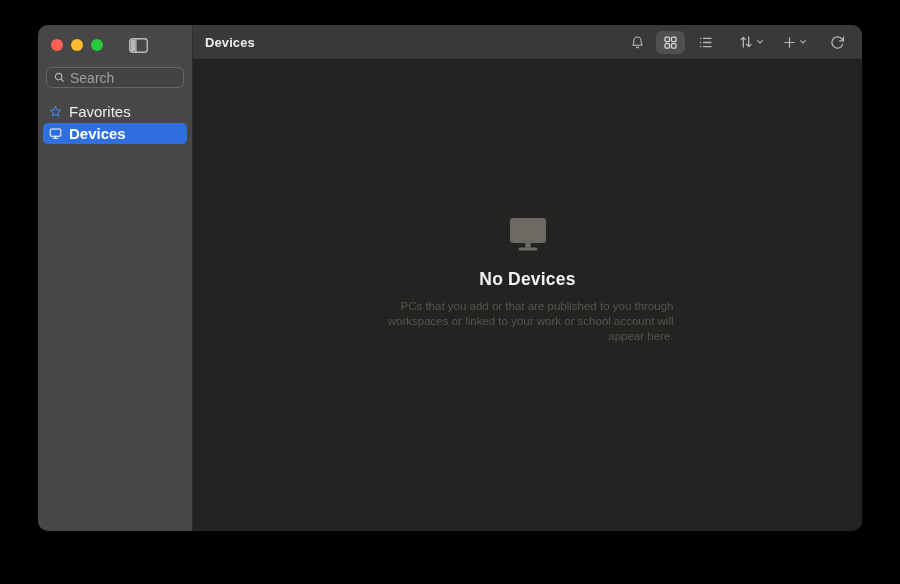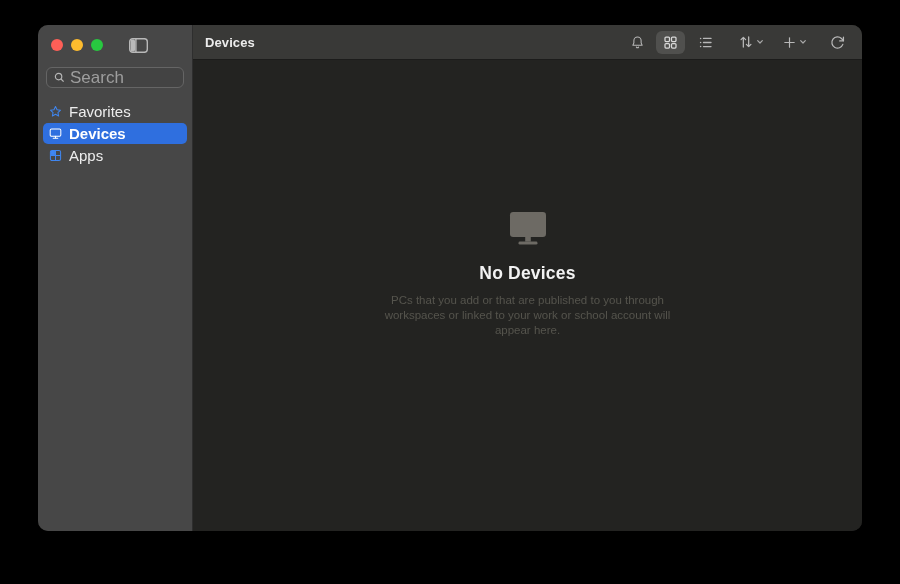--- a/index.html
+++ b/index.html
@@ -18,21 +18,21 @@
   .lights { display:flex; gap:8px; align-items:center; }
   .light { width:12px; height:12px; border-radius:50%; }
   .light.red{ background:#ff5f57; } .light.yellow{ background:#febc2e; } .light.green{ background:#28c840; }
   .sb-toggle { margin-left:26px; color:#b9b9b9; display:flex; align-items:center; cursor:pointer; }
 
   .searchwrap { padding:2px 8px 0 8px; }
   .search { height:21px; display:flex; align-items:center; gap:5px; padding:0 7px;
     background:#434343; border:1px solid #656565; border-radius:6px; }
   .search svg { flex:0 0 auto; color:#b5b5b5; }
   .search input { flex:1; min-width:0; background:transparent; border:none; outline:none;
-    font-size:17px; color:#e8e8e8; font-family:inherit; }
+    font-size:14px; color:#e8e8e8; font-family:inherit; }
   .search input::placeholder { color:#9e9e9e; }
 
   .nav { margin-top:13px; padding:0 5px; display:flex; flex-direction:column; gap:1px; }
   .nav-item { display:flex; align-items:center; gap:7px; height:21px; padding:0 6px;
     border-radius:5px; cursor:pointer; }
   .nav-item .ico { display:flex; align-items:center; color:#3f86f0; }
   .nav-item .lbl { font-size:15px; color:#ededed; }
   .nav-item.selected { background:#2f6fdf; }
   .nav-item.selected .ico { color:#fff; }
   .nav-item.selected .lbl { color:#fff; font-weight:600; }
@@ -45,22 +45,22 @@
   .tb-right { margin-left:auto; display:flex; align-items:center; color:#b8b8b8; }
   .tb-btn { display:flex; align-items:center; justify-content:center; cursor:pointer;
     padding:3px 5px; border-radius:6px; }
   .tb-btn.seg { padding:4px 7px; }
   .tb-btn.seg.active { background:#50504e; color:#d9d9d9; }
   .tb-group { display:flex; align-items:center; gap:2px; cursor:pointer; }
   .gap-s { width:6px; } .gap-l { width:18px; }
   .chev { color:#a8a8a8; display:flex; align-items:center; }
 
   .content { flex:1; position:relative; }
-  .empty { position:absolute; left:0; right:0; top:152px; display:flex;
-    flex-direction:column; align-items:center; text-align:center; }
+  .empty { position:absolute; left:0; right:0; top:158px; display:flex;
+    flex-direction:column; align-items:center; text-align:right; }
   .empty .big-ico { color:#6d6a64; margin-bottom:17px; }
   .empty h1 { font-size:17.5px; font-weight:700; color:#f2f2f2; margin-bottom:9px; letter-spacing:.2px; }
   .empty p { font-size:11.5px; line-height:15px; color:#55544d; font-weight:400;
     max-width:292px; }
 
   svg { display:block; }
 </style>
 </head>
 <body>
 
@@ -108,31 +108,20 @@
         </div>
         <div class="nav-item selected">
           <span class="ico">
             <svg width="13" height="13" viewBox="0 0 24 24" fill="none" stroke="currentColor" stroke-width="1.9" stroke-linecap="round">
               <rect x="2.2" y="3.6" width="19.6" height="13.6" rx="2.4"></rect>
               <line x1="12" y1="17.2" x2="12" y2="20"></line>
               <line x1="7.8" y1="20.6" x2="16.2" y2="20.6"></line>
             </svg>
           </span>
           <span class="lbl">Devices</span>
-        </div>
-        <div class="nav-item">
-          <span class="ico">
-            <svg width="13" height="13" viewBox="0 0 24 24" fill="none" stroke="currentColor" stroke-width="1.9">
-              <rect x="2.6" y="2.6" width="18.8" height="18.8" rx="3"></rect>
-              <line x1="2.6" y1="12" x2="21.4" y2="12"></line>
-              <line x1="12" y1="2.6" x2="12" y2="21.4"></line>
-              <rect x="3.6" y="3.6" width="7.4" height="7.4" fill="currentColor" stroke="none"></rect>
-            </svg>
-          </span>
-          <span class="lbl">Apps</span>
         </div>
       </div>
     </div>
 
     <div class="main">
       <div class="toolbar">
         <span class="tb-title">Devices</span>
 
         <div class="tb-right">
           <span class="tb-btn">

